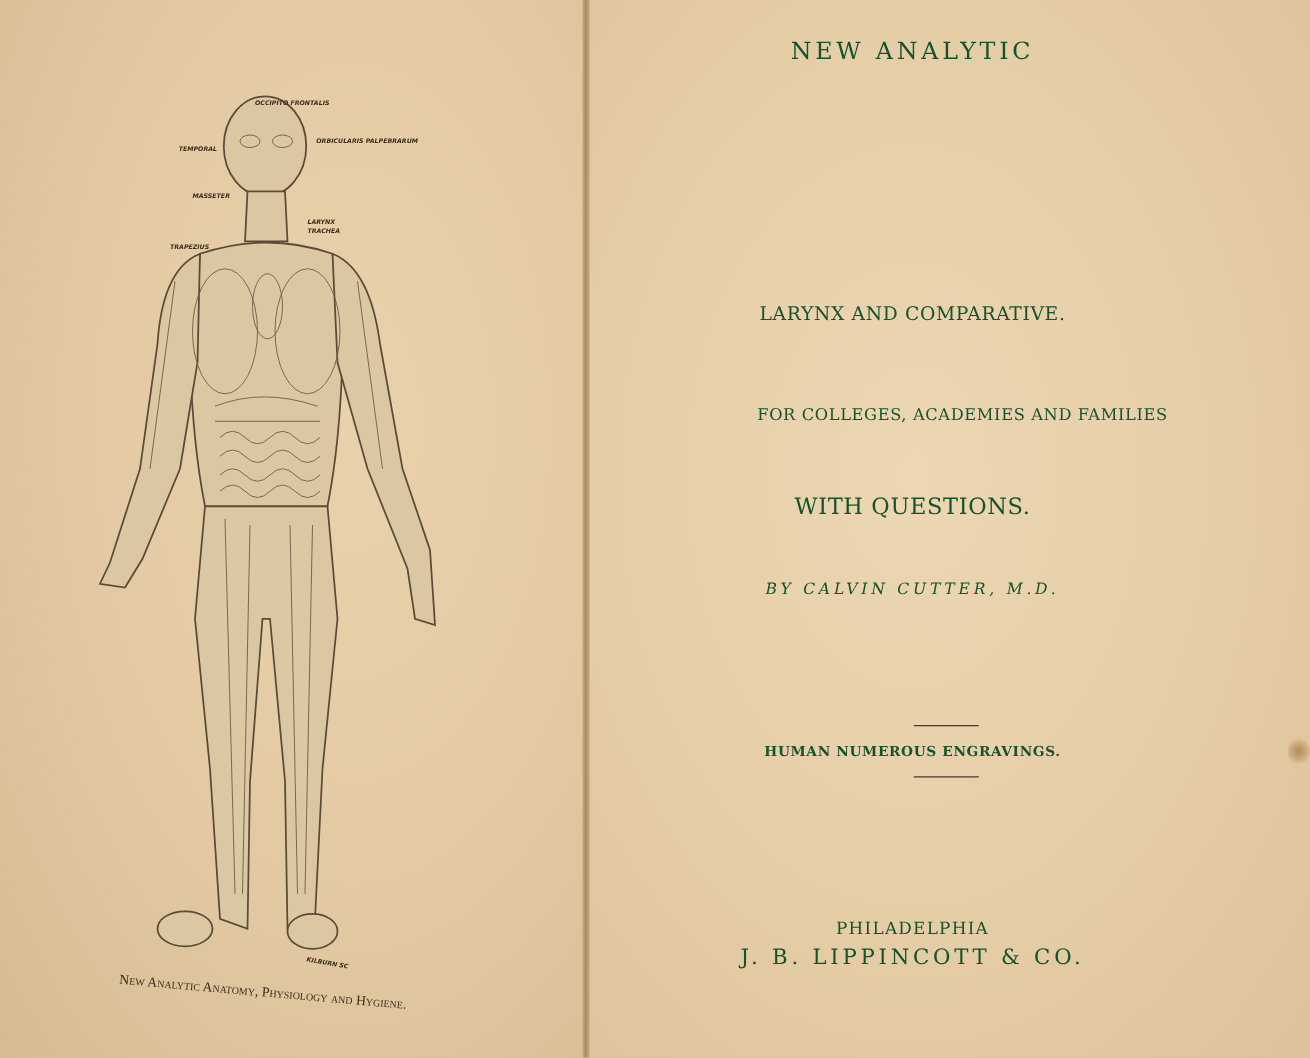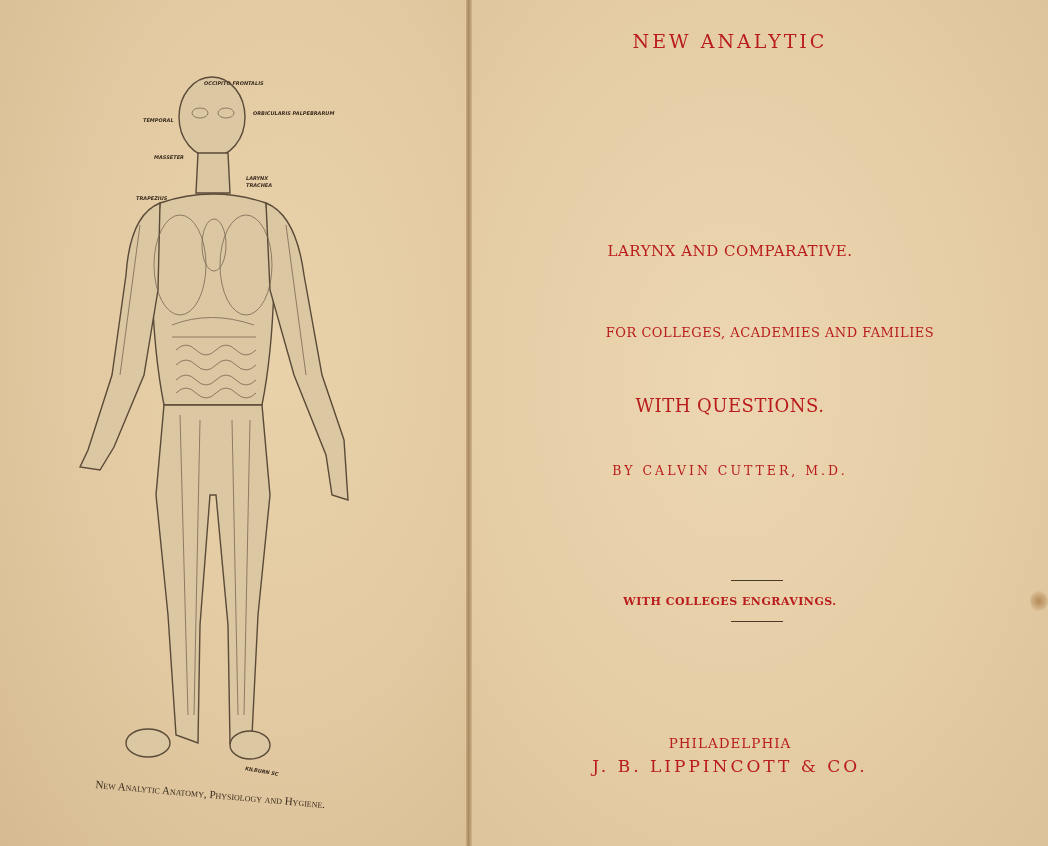--- a/index.html
+++ b/index.html
@@ -6,28 +6,28 @@
   body { width:1048px; height:846px; overflow:hidden; position:relative; background:#d8bf9a; }
   .spread { position:absolute; left:0; top:0; width:1048px; height:846px; }
   .page-left { position:absolute; left:0; top:0; width:469px; height:846px;
     background: radial-gradient(ellipse at 60% 40%, #e9d2ab 0%, #e2c9a1 55%, #d6bb92 100%); }
   .gutter { position:absolute; left:466px; top:0; width:6px; height:846px;
     background: linear-gradient(to right, #c9a97c, #a88a62 45%, #d2b58c); }
   .page-right { position:absolute; left:472px; top:0; width:576px; height:846px;
     background: radial-gradient(ellipse at 45% 45%, #ecd7b2 0%, #e5cda6 55%, #dcc29b 100%); }
   .stain { position:absolute; left:1030px; top:590px; width:18px; height:22px; border-radius:50%;
     background: radial-gradient(circle, #b58a55 0%, rgba(181,138,85,0.4) 50%, rgba(0,0,0,0) 75%); }
-  .t { position:absolute; left:472px; width:516px; text-align:center; color:#b91c1c;
+  .t { position:absolute; left:472px; width:516px; text-align:center; color:#14532d;
        font-family:"DejaVu Serif", serif; white-space:nowrap; }
   .t1 { top:30px; font-size:19px; letter-spacing:3px; }
   .t2 { top:130px; font-family:"Liberation Serif", serif; font-size:30px; letter-spacing:0.5px; font-variant:small-caps; }
   .t3 { top:242px; font-size:15px; letter-spacing:0.5px; }
   .t4 { top:325px; font-size:13px; letter-spacing:0.5px;margin-left:40px; }
   .t5 { top:395px; font-size:18px; letter-spacing:0.5px; }
-  .t6 { top:463px; font-size:12.5px; letter-spacing:3px; }
+  .t6 { top:463px; font-size:12.5px; letter-spacing:3px;font-style:italic; }
   .rule { position:absolute; left:731px; width:52px; height:1px; background:#4a3a28; }
   .t7 { top:595px; font-size:11px; font-weight:bold; letter-spacing:0.5px; }
   .t8 { top:735px; font-size:13.5px; letter-spacing:1px; }
   .t9 { top:756px; font-size:17px; letter-spacing:3px; }
   .caption { position:absolute; left:96px; top:778px; width:250px; font-family:"Liberation Serif", serif;
     font-size:11px; color:#3a2c1e; font-variant:small-caps; transform:rotate(5deg); transform-origin:left top; white-space:nowrap; }
   .label { position:absolute; font-family:"DejaVu Sans", sans-serif; font-size:5px; color:#3a2c1e; font-style:italic; font-weight:bold; white-space:nowrap; }
   .figure { position:absolute; left:60px; top:75px; width:310px; height:700px; }
 </style>
 </head>
@@ -88,17 +88,17 @@
   <span class="label" style="left:245px;top:768px;transform:rotate(10deg);">KILBURN SC</span>
 
   <div class="caption">New Analytic Anatomy, Physiology and Hygiene.</div>
 
   <div class="t t1">NEW ANALYTIC</div>
   <div class="t t3">LARYNX AND COMPARATIVE.</div>
   <div class="t t4">FOR COLLEGES, ACADEMIES AND FAMILIES</div>
   <div class="t t5">WITH QUESTIONS.</div>
   <div class="t t6">BY CALVIN CUTTER, M.D.</div>
   <div class="rule" style="top:580px;"></div>
-  <div class="t t7">WITH COLLEGES ENGRAVINGS.</div>
+  <div class="t t7">HUMAN NUMEROUS ENGRAVINGS.</div>
   <div class="rule" style="top:621px;"></div>
   <div class="t t8">PHILADELPHIA</div>
   <div class="t t9">J. B. LIPPINCOTT &amp; CO.</div>
 </div>
 
 </body></html>

